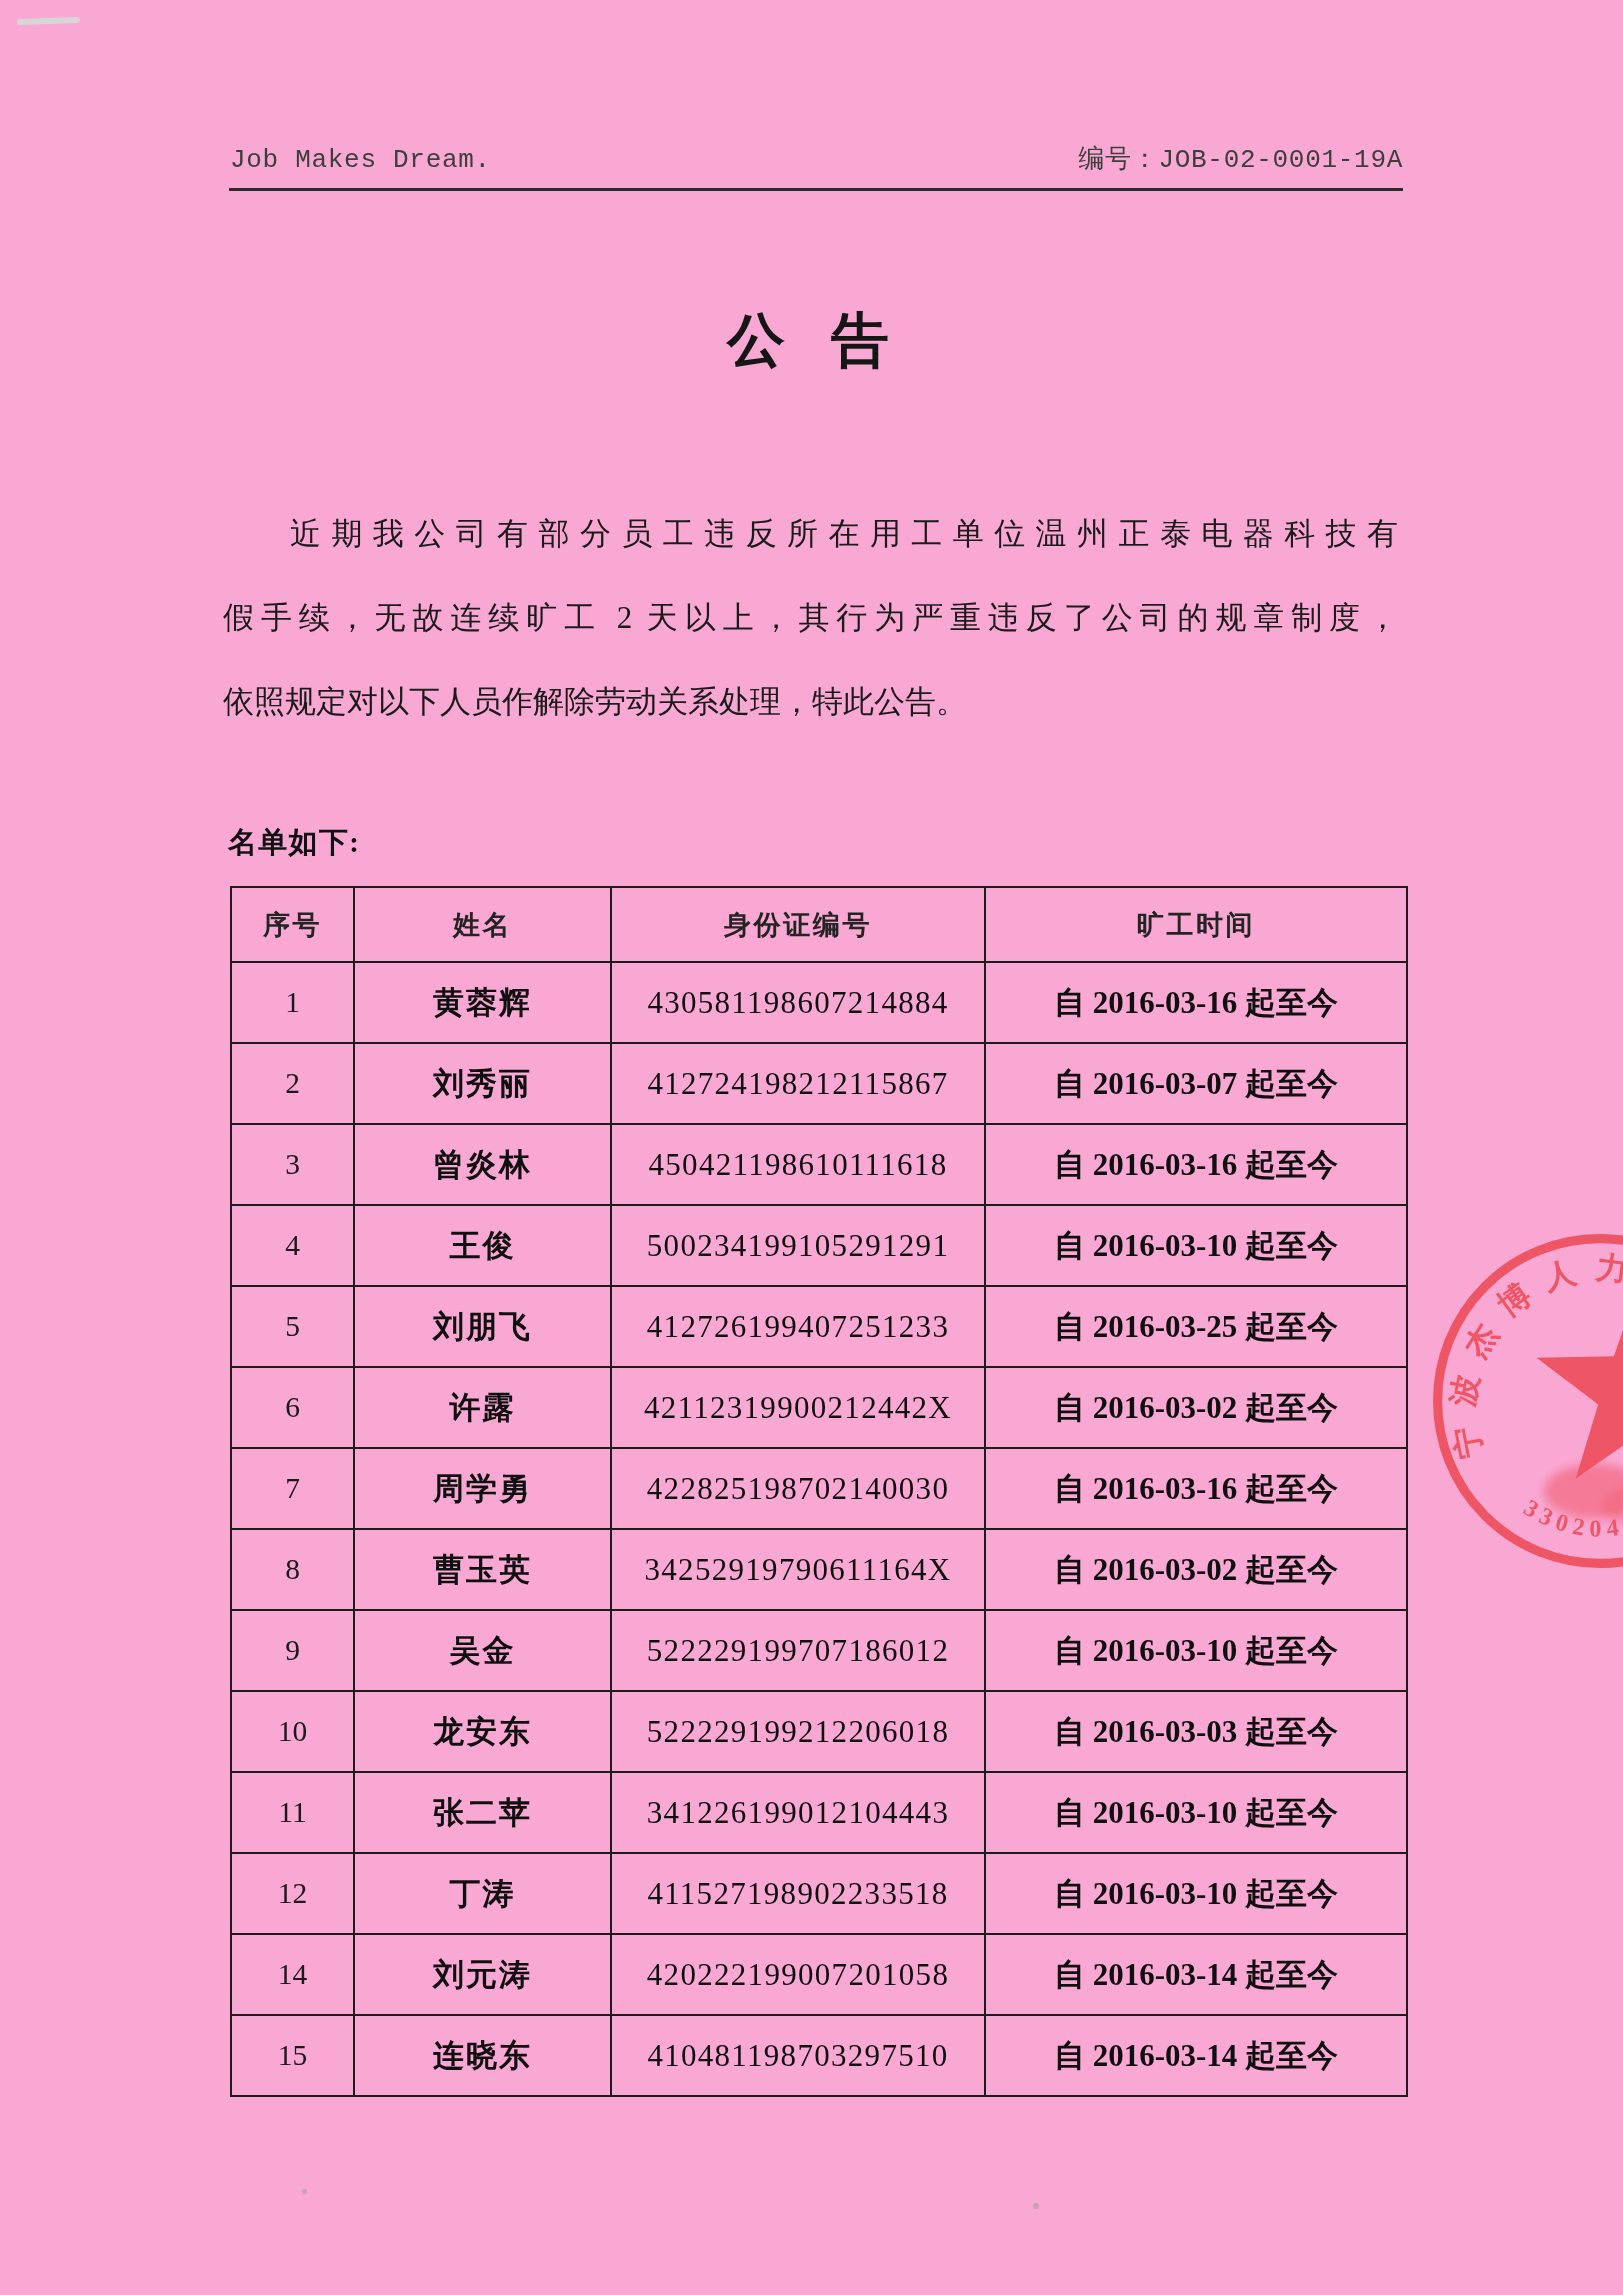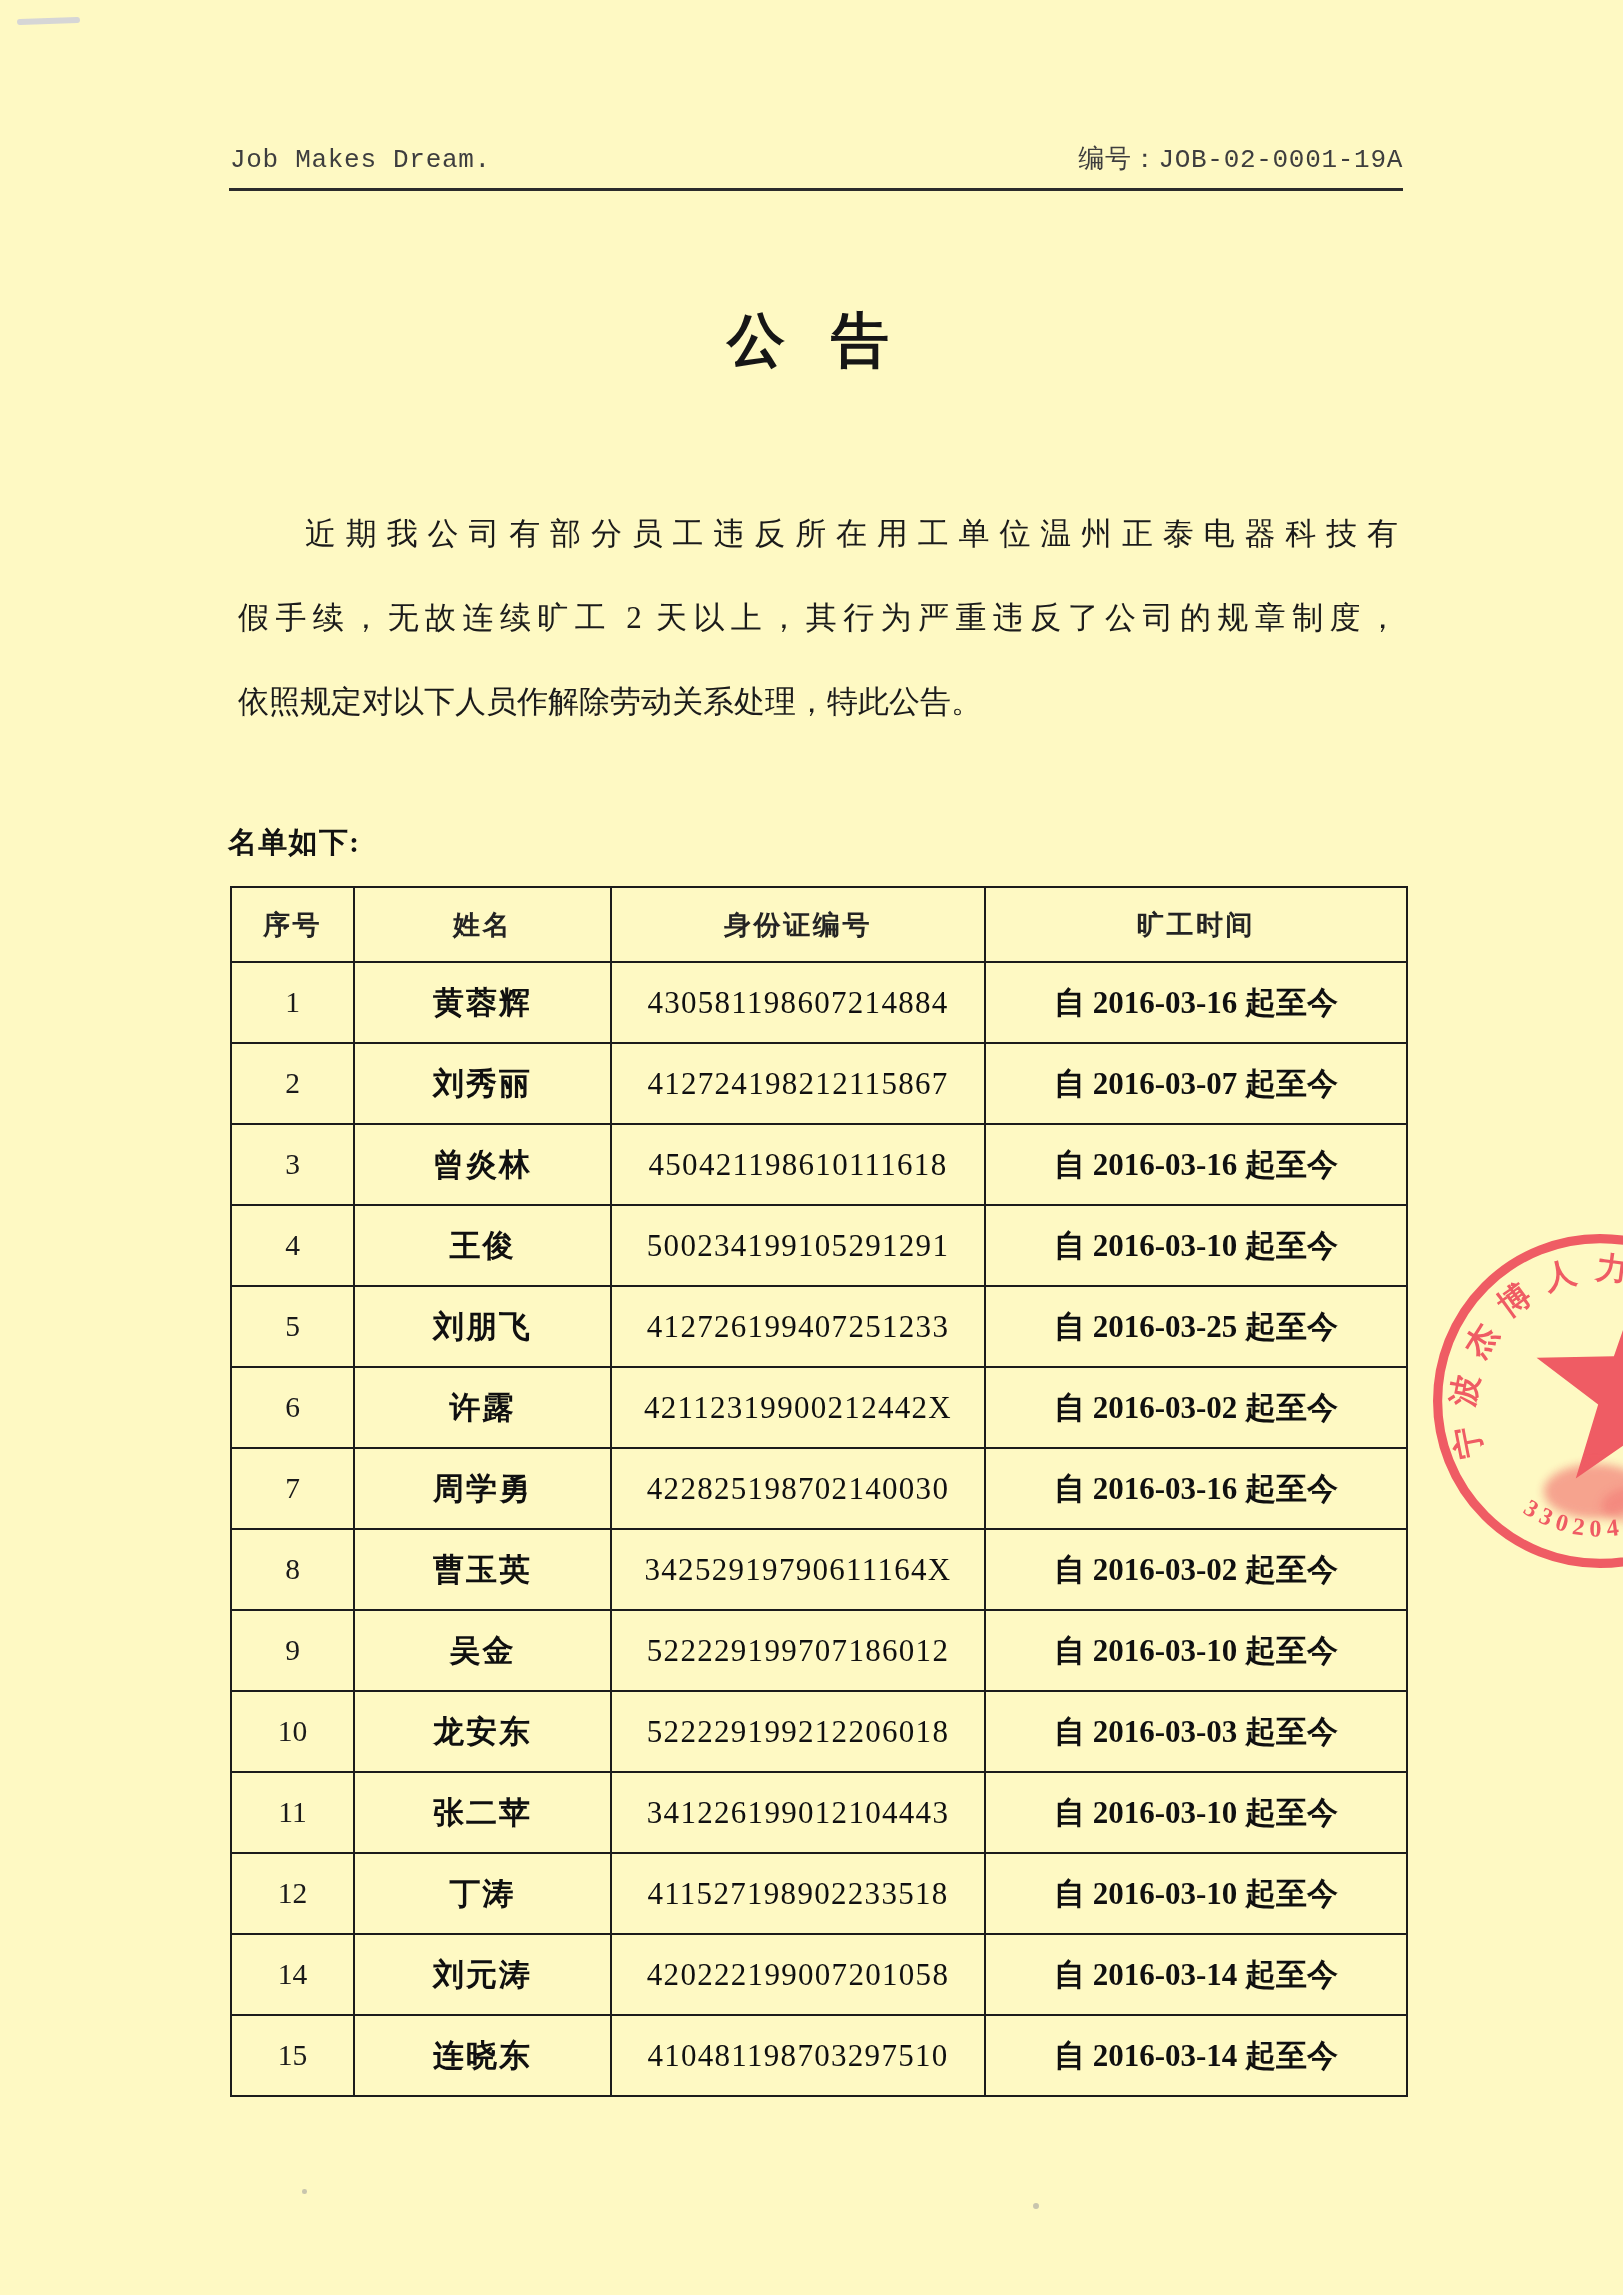--- a/index.html
+++ b/index.html
@@ -1,17 +1,17 @@
 <!DOCTYPE html>
 <html style="font-size:10.5px"><head>
 <meta charset="utf-8">
 <style>
   html,body{margin:0;padding:0;background:#ffffff;}
   .sheet{
-    position:relative;width:1623px;height:2295px;background:#fef9c3;
+    position:relative;width:1623px;height:2295px;background:#f9a8d4;
     overflow:hidden;font-family:"Liberation Serif","DejaVu Serif",serif;color:#1d1d1d;
   }
   
   .corner-mark{position:absolute;left:17px;top:18.3px;width:63px;height:5.9px;background:#d6d6d6;border-radius:3.3px;transform:rotate(-2deg);}
   .scan-dot{position:absolute;width:5.9px;height:5.9px;border-radius:50%;background:#9a9a9a;opacity:.55;}
   .scan-dot.d1{left:1033px;top:2203px;}
   .scan-dot.d2{left:302px;top:2189px;width:4.6px;height:4.6px;}
 
   
   .doc-header{
@@ -23,21 +23,21 @@
   .header-rule{position:absolute;left:229px;right:220px;top:188px;height:3.3px;background:#2c2c2c;}
 
   
   .title{
     position:absolute;left:229px;width:1142px;top:300px;margin:8px;
     text-align:center;font-size:58px;line-height:1.15;font-weight:bold;
     letter-spacing:15.7px;padding-left:15.7px;box-sizing:border-box;color:#161616;
   }
 
   
-  .body-par{position:absolute;left:238px;right:225px;top:492px;font-size:31px;line-height:84px;color:#1b1b1b;}
+  .body-par{position:absolute;left:223px;right:225px;top:492px;font-size:31px;line-height:84px;color:#1b1b1b;}
   .par-line{text-align:justify;text-align-last:justify;}
   .par-line.first{text-indent:67px;}
   .par-line.last{text-align-last:left;}
 
   .list-label{position:absolute;left:228px;top:823px;font-size:29px;font-weight:bold;color:#121212;letter-spacing:1.3px;}
 
   
   table.roster{
     position:absolute;left:230px;top:886px;width:1176px;
     border-collapse:collapse;table-layout:fixed;border:2.6px solid #1a1a1a;

